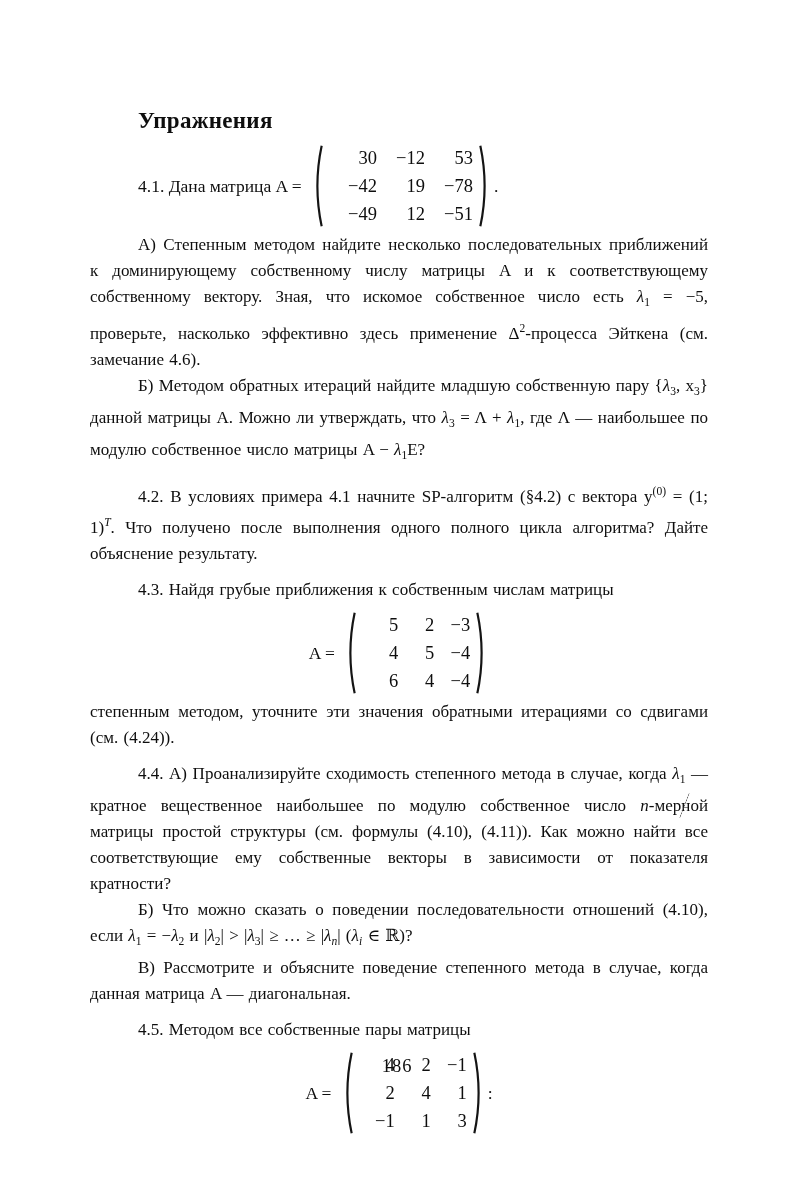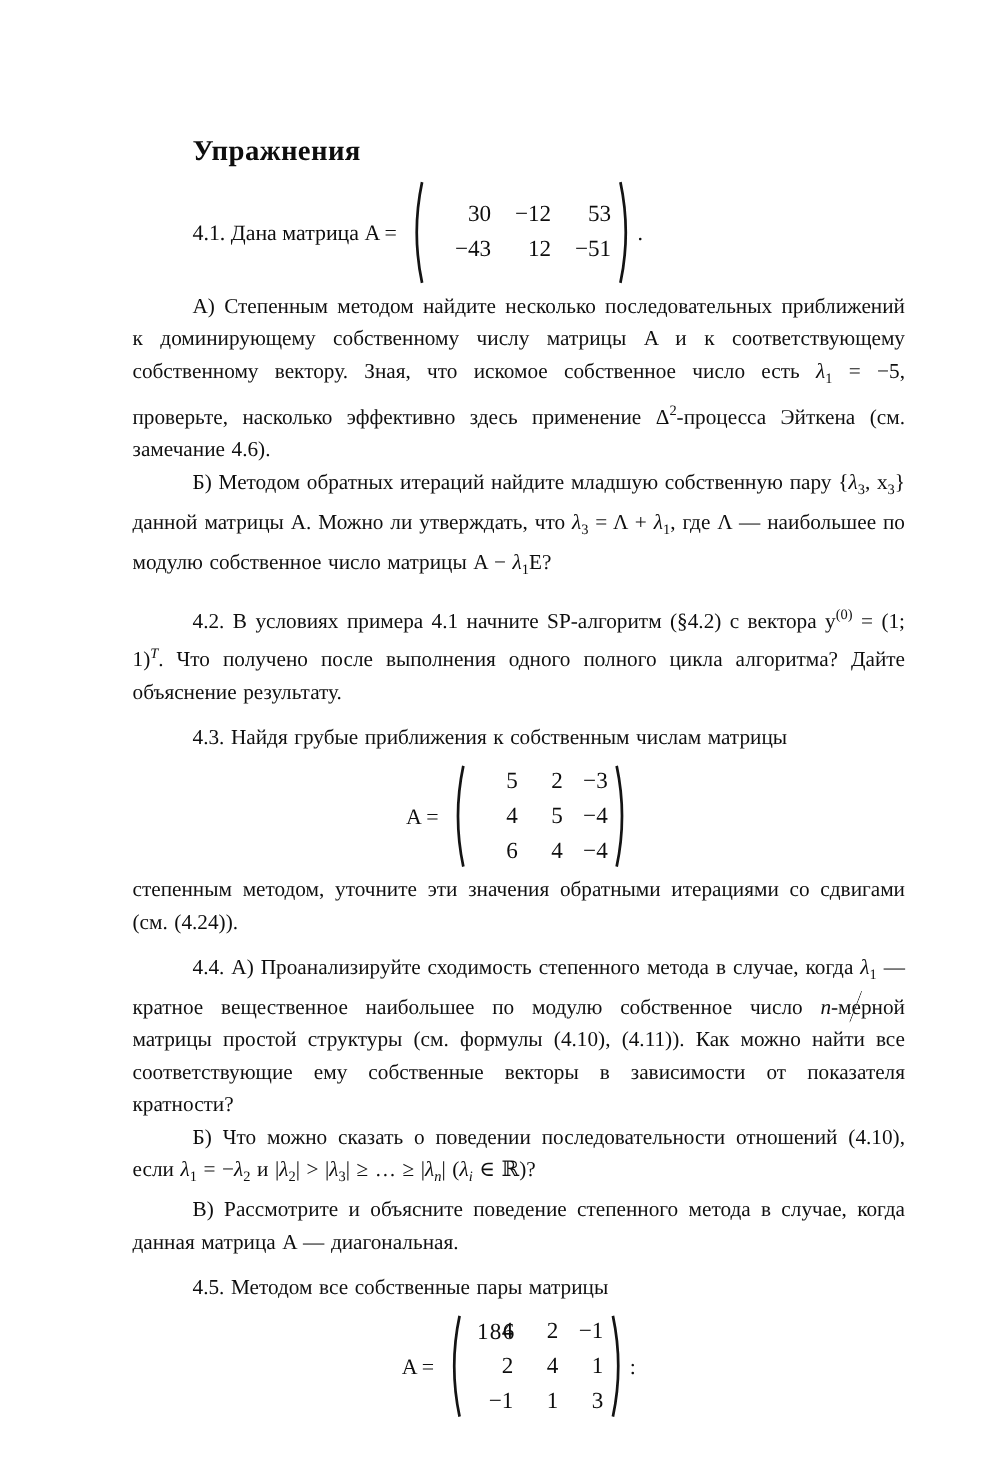--- a/index.html
+++ b/index.html
@@ -6,21 +6,21 @@
   body {
     width: 794px; height: 1177px;
     background: #ffffff;
     font-family: "Liberation Serif", "DejaVu Serif", serif;
     color: #0e0e0e;
     position: relative;
     overflow: hidden;
   }
   .content {
     position: absolute;
-    left: 106px; top: 108px;
+    left: 90px; top: 108px;
     width: 618px;
   }
   .title {
     font-size: 23px;
     font-weight: bold;
     margin: 0 0 0 48px;
     letter-spacing: 0.3px;
   }
   .para {
     font-size: 17px;
@@ -91,21 +91,26 @@
               <path d="M15 2 Q4 50 15 98" fill="none" stroke="#141414" stroke-width="2.8"></path>
             </svg>
           </span>
         <span class="mbody">
             <div class="mrow">
               <span class="mcell">30</span>
               <span class="mcell">−12</span>
               <span class="mcell">53</span>
             </div>
             <div class="mrow">
-              <span class="mcell">−43</span>
+              <span class="mcell">−42</span>
+              <span class="mcell">19</span>
+              <span class="mcell">−78</span>
+            </div>
+            <div class="mrow">
+              <span class="mcell">−49</span>
               <span class="mcell">12</span>
               <span class="mcell">−51</span>
             </div>
           </span>
         <span class="paren">
             <svg viewBox="0 0 18 100" preserveAspectRatio="none">
               <path d="M3 2 Q14 50 3 98" fill="none" stroke="#141414" stroke-width="2.8"></path>
             </svg>
           </span>
       </span>

